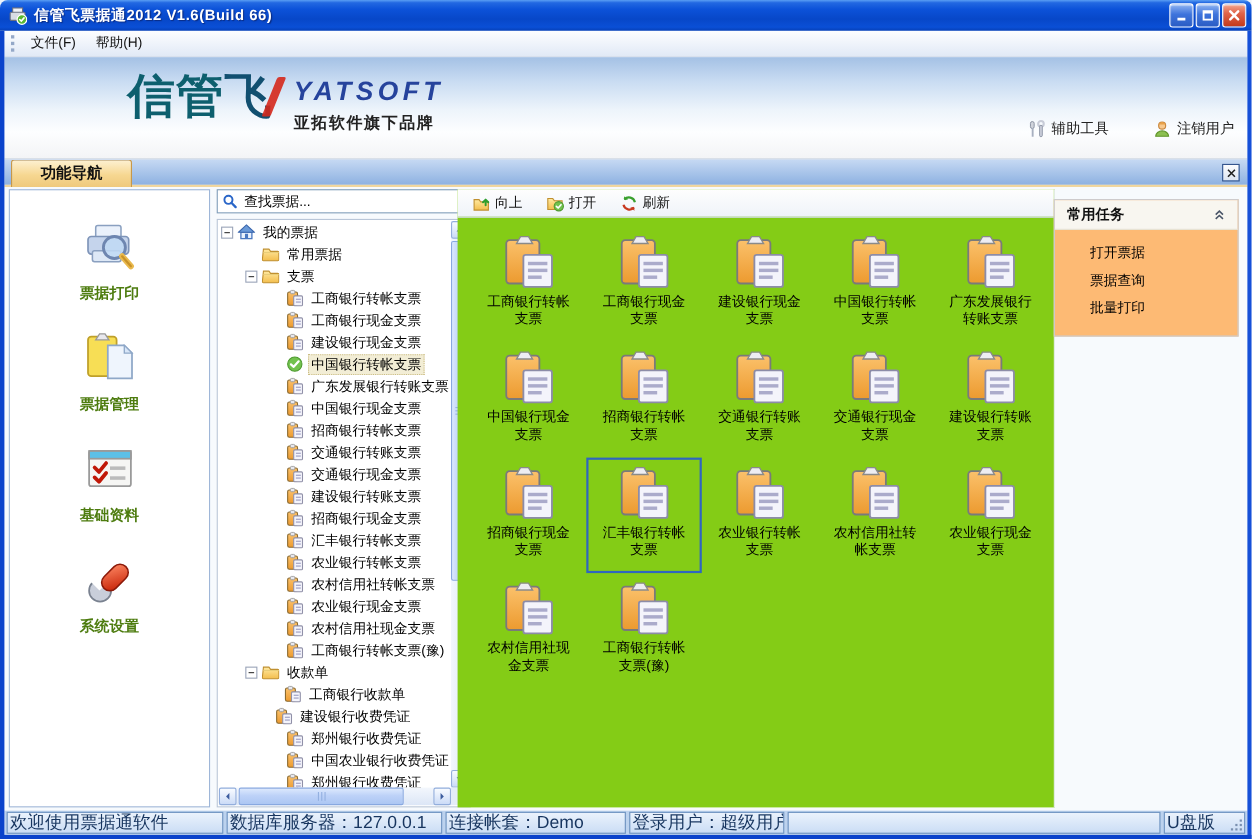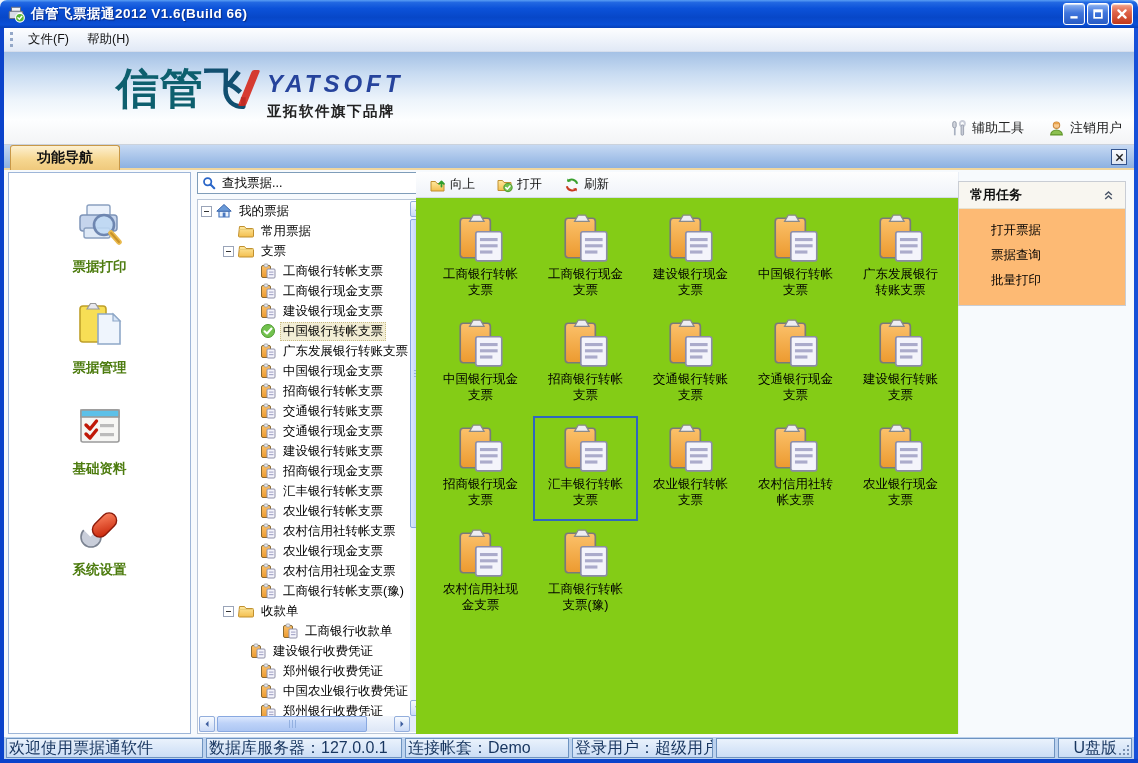--- a/index.html
+++ b/index.html
@@ -32,21 +32,21 @@
   
   .banner{position:absolute;top:52px;left:4px;right:4px;height:93px;
     background:linear-gradient(180deg,#A4C1E5 0%,#C9DCF2 24%,#EDF4FB 52%,#FDFEFF 74%,#F3F4F6 100%);border-bottom:1px solid #CBD2DC;box-sizing:border-box}
   .logo{position:absolute;left:112px;top:15px;display:flex;align-items:flex-start;gap:15px}
   .logo-cn{font-size:43px;line-height:1;font-weight:bold;color:#0D5F6E;letter-spacing:1px;display:flex;align-items:flex-end}
   .logo-mark{color:#114F70;position:relative;padding-right:4px}
   .logo-swoosh{position:absolute;right:-1px;top:3px;width:8px;height:36px;background:#D5281C;transform:skewX(-22deg);border-radius:2px;opacity:.9}
   .logo-right{display:flex;flex-direction:column;margin-top:3px}
   .logo-en{font-size:24px;font-weight:bold;font-style:italic;color:#26439C;letter-spacing:4px}
   .logo-tag{font-size:14.5px;font-weight:bold;color:#222;margin-top:4px;letter-spacing:1.5px}
-  .header-actions{position:absolute;right:12px;bottom:7px;display:flex;gap:24px;align-items:flex-end}
+  .header-actions{position:absolute;right:12px;bottom:18px;display:flex;gap:40px;align-items:flex-end}
   .h-act{display:flex;align-items:center;gap:5px;font-size:13px;color:#222;cursor:pointer}
   .h-act svg{width:17px;height:17px}
 
   
   .tabstrip{position:absolute;top:145px;left:4px;right:4px;height:25px;background:linear-gradient(180deg,#C6D9F3,#8DB1E1);
     border-bottom:2px solid #F0D69E;box-sizing:border-box;z-index:5}
   .tab{position:absolute;left:6px;top:0;height:25px;width:110px;display:flex;align-items:center;justify-content:center;
     background:linear-gradient(180deg,#FDF0D0,#F6D791 55%,#EFC97C);border:1px solid #C89848;border-bottom:none;border-radius:3px 3px 0 0;
     box-sizing:border-box;font-size:14px;font-weight:bold;color:#111;cursor:pointer}
   .tab-close{position:absolute;right:7px;top:4px;width:16px;height:16px;background:linear-gradient(180deg,#FBFCFE,#DDE5F1);
@@ -115,21 +115,21 @@
     border-bottom:1px solid #E6E2D2;font-size:13px;font-weight:bold;color:#111}
   .task-header svg{width:11px;height:11px;cursor:pointer}
   .task-items{padding:9px 0 12px 0}
   .task-item{display:block;padding:4px 0 4px 32px;font-size:12.5px;color:#000;cursor:pointer;text-decoration:none}
 
   
   .statusbar{position:absolute;left:4px;right:4px;bottom:4px;height:22px;background:#BCD2EE;display:flex;gap:3px;padding:1px 2px;box-sizing:border-box}
   .sb-seg{background:linear-gradient(180deg,#EAF2FC,#CBDDF5);border:1px solid #6E93C0;font-size:16px;color:#17355F;
     display:flex;align-items:center;padding:0 2px;box-sizing:border-box;white-space:nowrap;overflow:hidden}
   .sb-0{width:197px}.sb-1{width:196px}.sb-2{width:164px}.sb-3{width:141px}.sb-4{flex:1}
-  .sb-5{width:74px;justify-content:flex-end;position:relative;padding-right:14px}
+  .sb-5{width:74px;justify-content:flex-start;position:relative;padding-right:14px}
   .grip{position:absolute;right:2px;bottom:2px;width:2px;height:2px;background:#7A90B0;
     box-shadow:-4px 0 #7A90B0,0 -4px #7A90B0,-8px 0 #7A90B0,-4px -4px #7A90B0,0 -8px #7A90B0}
 </style>
 </head>
 <body>
 
 <svg width="0" height="0" style="position:absolute" aria-hidden="true">
   <defs>
     <linearGradient id="g-orange" x1="0" y1="0" x2="0" y2="1">
       <stop offset="0" stop-color="#FBC16B"></stop>
@@ -594,21 +594,21 @@
     <span class="expander"></span>
 
     <span class="ticon">
                 <svg viewBox="0 0 16 16">
                   <use href="#sym-folder16"></use>
                 </svg>
               </span>
 
     <span class="tlabel">收款单</span>
   </div>
-            <div class="tree-row" style="padding-left: 68px;">
+            <div class="tree-row" style="padding-left: 44px;">
     <span class="expander" style="visibility: hidden;"></span>
 
     <span class="ticon">
                 <svg viewBox="0 0 16 16">
                   <use href="#sym-clip16"></use>
                 </svg>
               </span>
 
     <span class="tlabel">工商银行收款单</span>
   </div>

